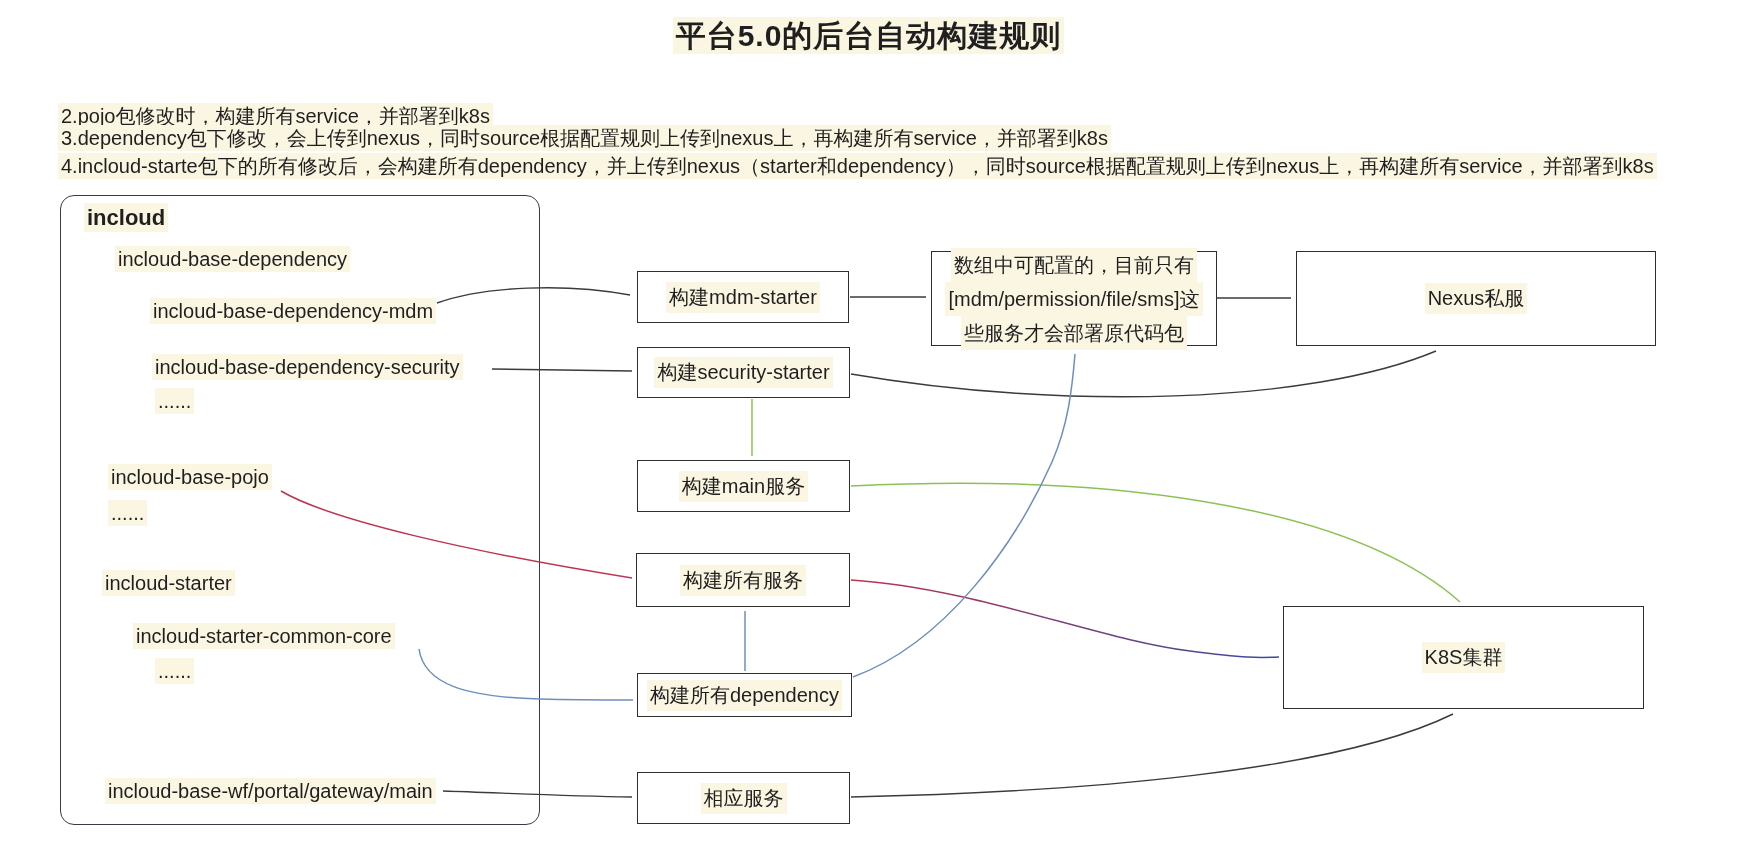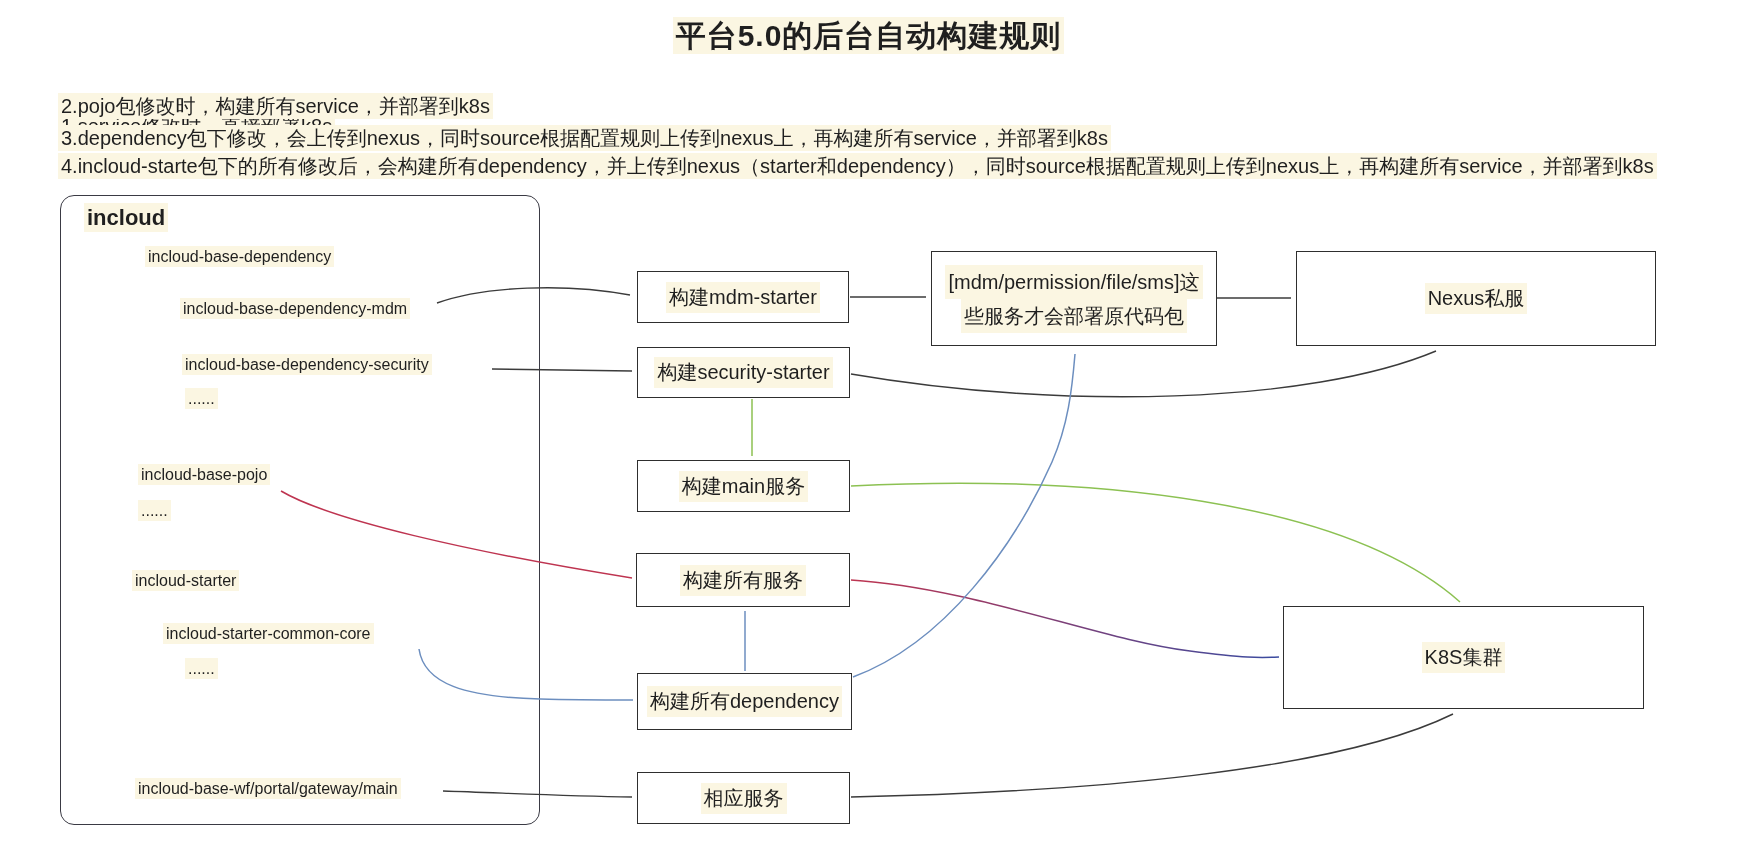--- a/index.html
+++ b/index.html
@@ -18,42 +18,42 @@
     position:absolute; left:58px; font-size:20px; white-space:nowrap;
   }
   .incloud-box {
     position:absolute; left:60px; top:195px; width:480px; height:630px;
     border:1.6px solid #3a3a44; border-radius:14px; background:transparent;
   }
   .incloud-label {
     position:absolute; left:84px; top:205px;
     font-size:22px; font-weight:bold;
   }
-  .pkg { position:absolute; font-size:16px; white-space:nowrap;margin-left:30px; }
+  .pkg { position:absolute; font-size:20px; white-space:nowrap; }
   .node {
     position:absolute; border:1.4px solid #2e2e2e; background:#ffffff;
     display:flex; align-items:center; justify-content:center;
     font-size:20px; white-space:nowrap; z-index:2;
   }
   .node.multi { flex-direction:column; line-height:30px; }
   .arrow-layer {
     position:absolute; left:0; top:0; width:1737px; height:858px;
     z-index:3; pointer-events:none;
   }
   .arrow-layer path { fill:none; }
 </style>
 </head>
 <body>
 
 <div class="title">
   <span class="hl">平台5.0的后台自动构建规则</span>
 </div>
 
 <div class="rule" style="top:79px;margin-top:34px;"><span class="hl">1.service修改时，直接部署k8s</span></div>
-<div class="rule" style="top:93px;"><span class="hl">2.pojo包修改时，构建所有service，并部署到k8s</span></div>
+<div class="rule" style="top:103px;"><span class="hl">2.pojo包修改时，构建所有service，并部署到k8s</span></div>
 <div class="rule" style="top:125px;"><span class="hl">3.dependency包下修改，会上传到nexus，同时source根据配置规则上传到nexus上，再构建所有service，并部署到k8s</span></div>
 <div class="rule" style="top:153px;"><span class="hl">4.incloud-starte包下的所有修改后，会构建所有dependency，并上传到nexus（starter和dependency），同时source根据配置规则上传到nexus上，再构建所有service，并部署到k8s</span></div>
 
 <div class="incloud-box"></div>
 <div class="incloud-label"><span class="hl">incloud</span></div>
 
 <div class="pkg" style="left:115px; top:248px;"><span class="hl">incloud-base-dependency</span></div>
 <div class="pkg" style="left:150px; top:300px;"><span class="hl">incloud-base-dependency-mdm</span></div>
 <div class="pkg" style="left:152px; top:356px;"><span class="hl">incloud-base-dependency-security</span></div>
 <div class="pkg" style="left:155px; top:390px;"><span class="hl">......</span></div>
@@ -69,28 +69,29 @@
   </div>
 <div class="node" style="left:637px; top:347px; width:213px; height:51px;">
     <span class="hl">构建security-starter</span>
   </div>
 <div class="node" style="left:637px; top:460px; width:213px; height:52px;">
     <span class="hl">构建main服务</span>
   </div>
 <div class="node" style="left:636px; top:553px; width:214px; height:54px;">
     <span class="hl">构建所有服务</span>
   </div>
-<div class="node" style="left:637px; top:673px; width:215px; height:57px;">
+<div class="node" style="left:637px; top:673px; width:215px; height:44px;">
     <span class="hl">构建所有dependency</span>
   </div>
 <div class="node" style="left:637px; top:772px; width:213px; height:52px;">
     <span class="hl">相应服务</span>
   </div>
 
 <div class="node multi" style="left:931px; top:251px; width:286px; height:95px;">
+  <span class="hl">数组中可配置的，目前只有</span>
   <span class="hl">[mdm/permission/file/sms]这</span>
   <span class="hl">些服务才会部署原代码包</span>
 </div>
 <div class="node" style="left:1296px; top:251px; width:360px; height:95px;">
     <span class="hl">Nexus私服</span>
   </div>
 <div class="node" style="left:1283px; top:606px; width:361px; height:103px;">
     <span class="hl">K8S集群</span>
   </div>
 

